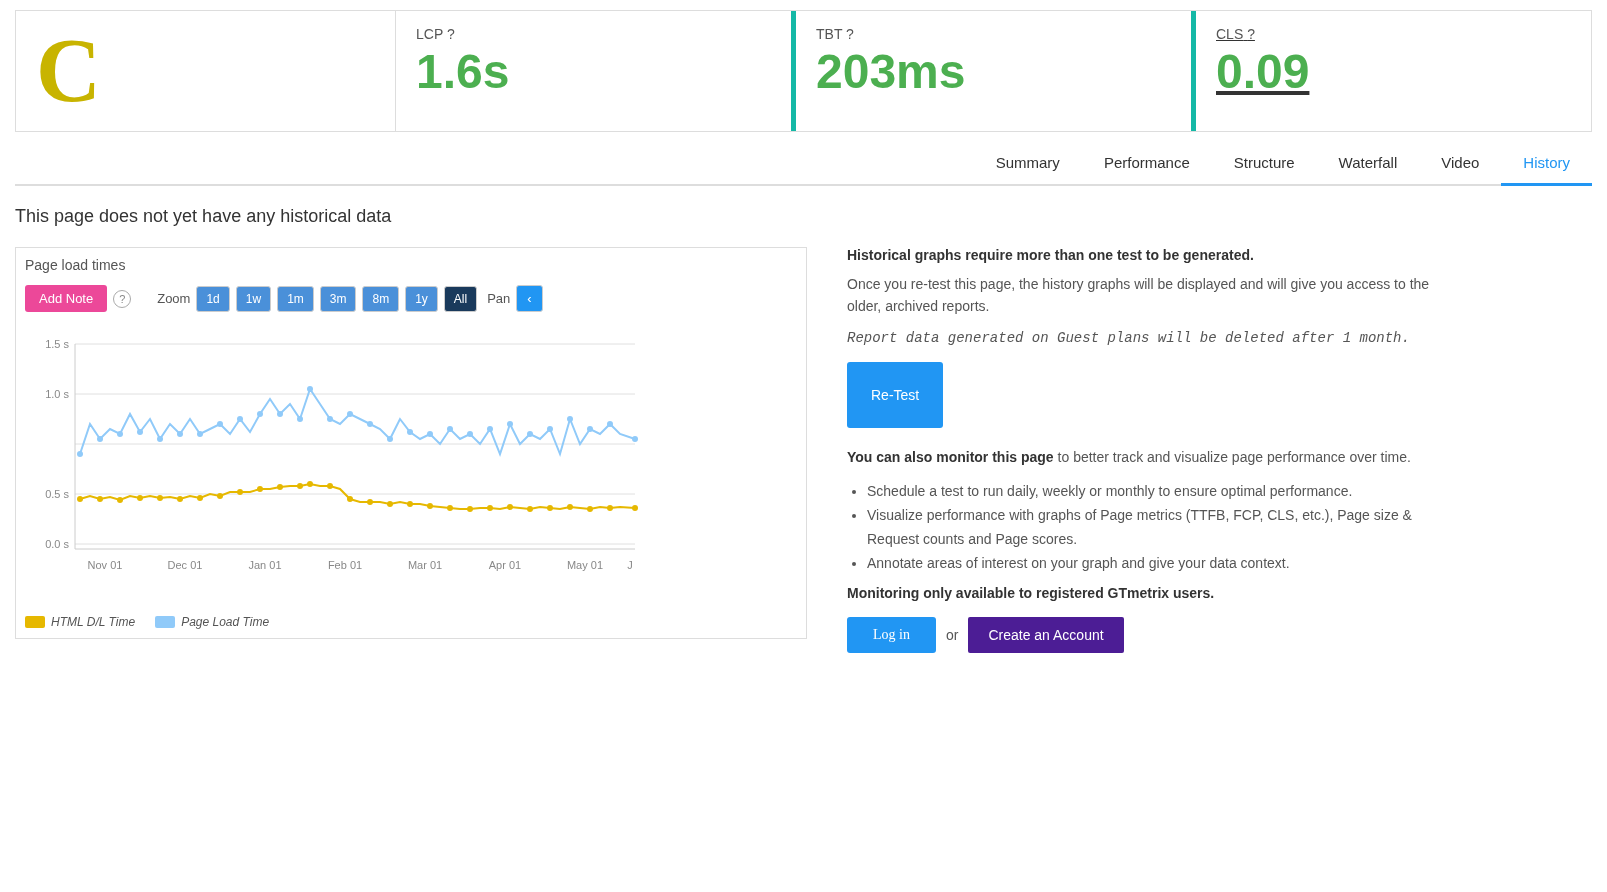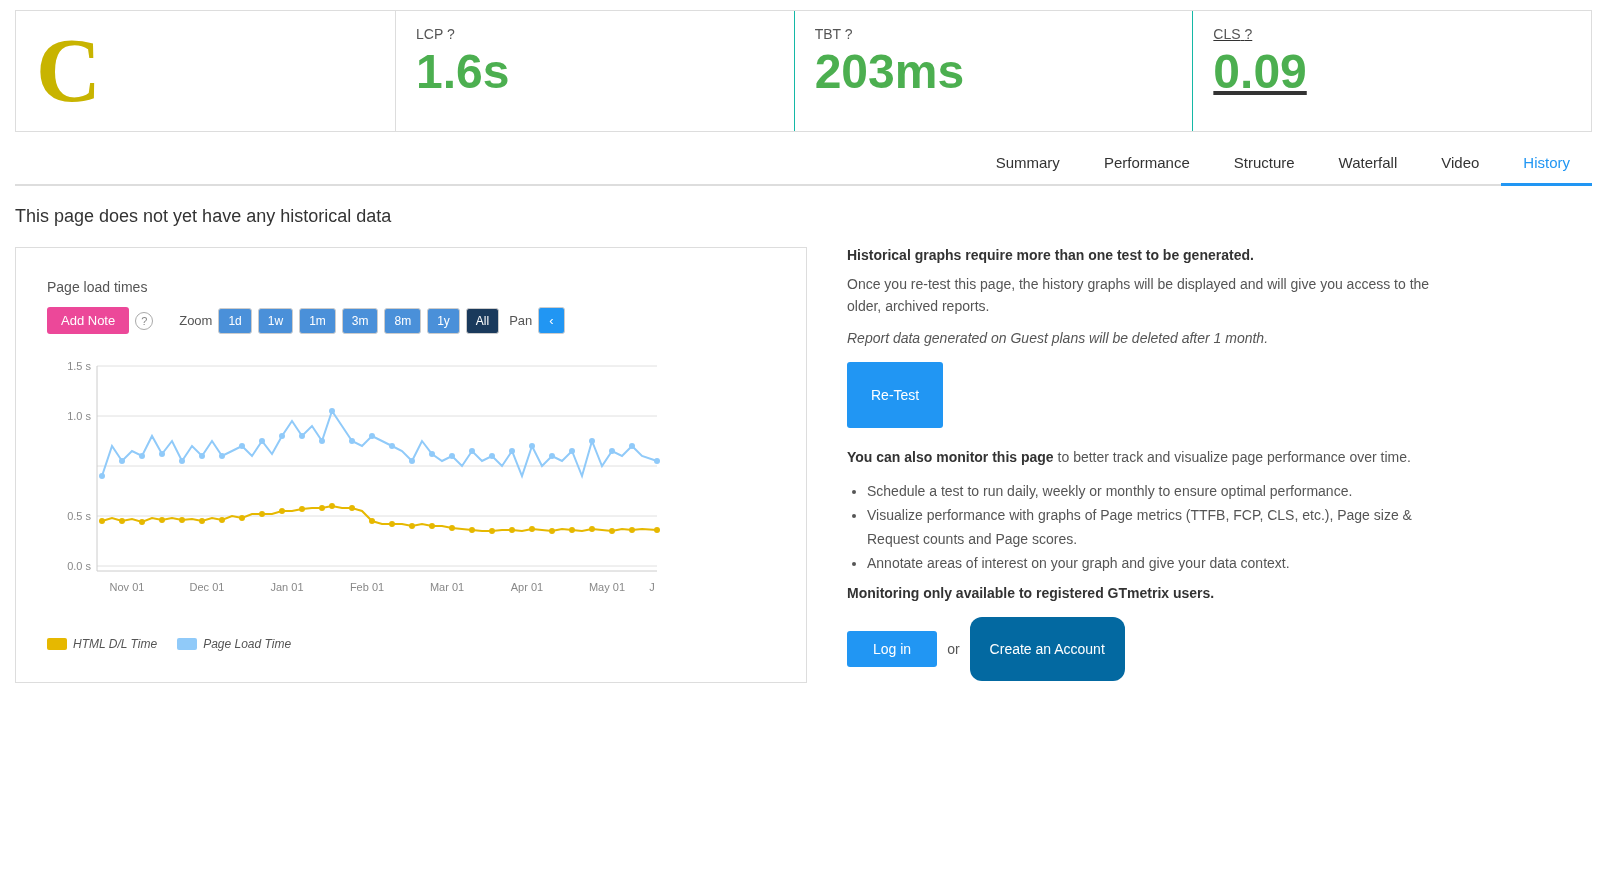--- a/index.html
+++ b/index.html
@@ -59,21 +59,21 @@
       color: #c8b400;
       line-height: 1;
     }
     .web-vitals-section {
       display: flex;
       flex: 1;
     }
     .vital-item {
       flex: 1;
       padding: 15px 20px;
-      border-right: 1px solid #14b8a6;
+      border-right: 5px solid #14b8a6;
       display: flex;
       flex-direction: column;
     }
     .vital-item:last-child {
       border-right: none;
       text-decoration: underline;
     }
     .vital-label {
       font-size: 14px;
       color: #555;
@@ -121,21 +121,21 @@
 
     .history-layout {
       display: flex;
       gap: 40px;
       align-items: flex-start;
     }
 
     
     .chart-panel {
       border: 1px solid #ddd;
-      padding: 31px;
+      padding: 9px;
       background: #fff;
       width: 792px;
       flex-shrink: 0;
     }
     .chart-title {
       font-size: 14px;
       color: #555;
       margin-bottom: 12px;
     }
     .chart-controls {
@@ -230,20 +230,21 @@
       font-size: 14px;
       color: #555;
       line-height: 1.6;
       margin-bottom: 12px;
     }
     .info-italic {
       font-style: italic;
       color: #555;
       font-size: 14px;
       margin-bottom: 16px;
+      font-family: Liberation Mono, monospace;
     }
     .btn-retest {
       background: #2196F3;
       color: #fff;
       border: none;
       padding: 25px 24px;
       border-radius: 3px;
       cursor: pointer;
       font-size: 14px;
       margin-bottom: 18px;
@@ -271,31 +272,32 @@
       gap: 10px;
     }
     .btn-login {
       background: #2196F3;
       color: #fff;
       border: none;
       padding: 10px 26px;
       border-radius: 3px;
       cursor: pointer;
       font-size: 14px;
+      font-family: Liberation Serif, serif;
     }
     .or-text {
       color: #555;
       font-size: 14px;
     }
     .btn-create-account {
-      background: #0369a1;
+      background: #4c1d95;
       color: #fff;
       border: none;
-      padding: 24px 20px;
-      border-radius: 12px;
+      padding: 10px 20px;
+      border-radius: 2px;
       cursor: pointer;
       font-size: 14px;
     }
   </style>
 </head>
 <body>
 
 <div class="metrics-bar">
   <div class="grade-section">
     <div class="grade-letter">C</div>

